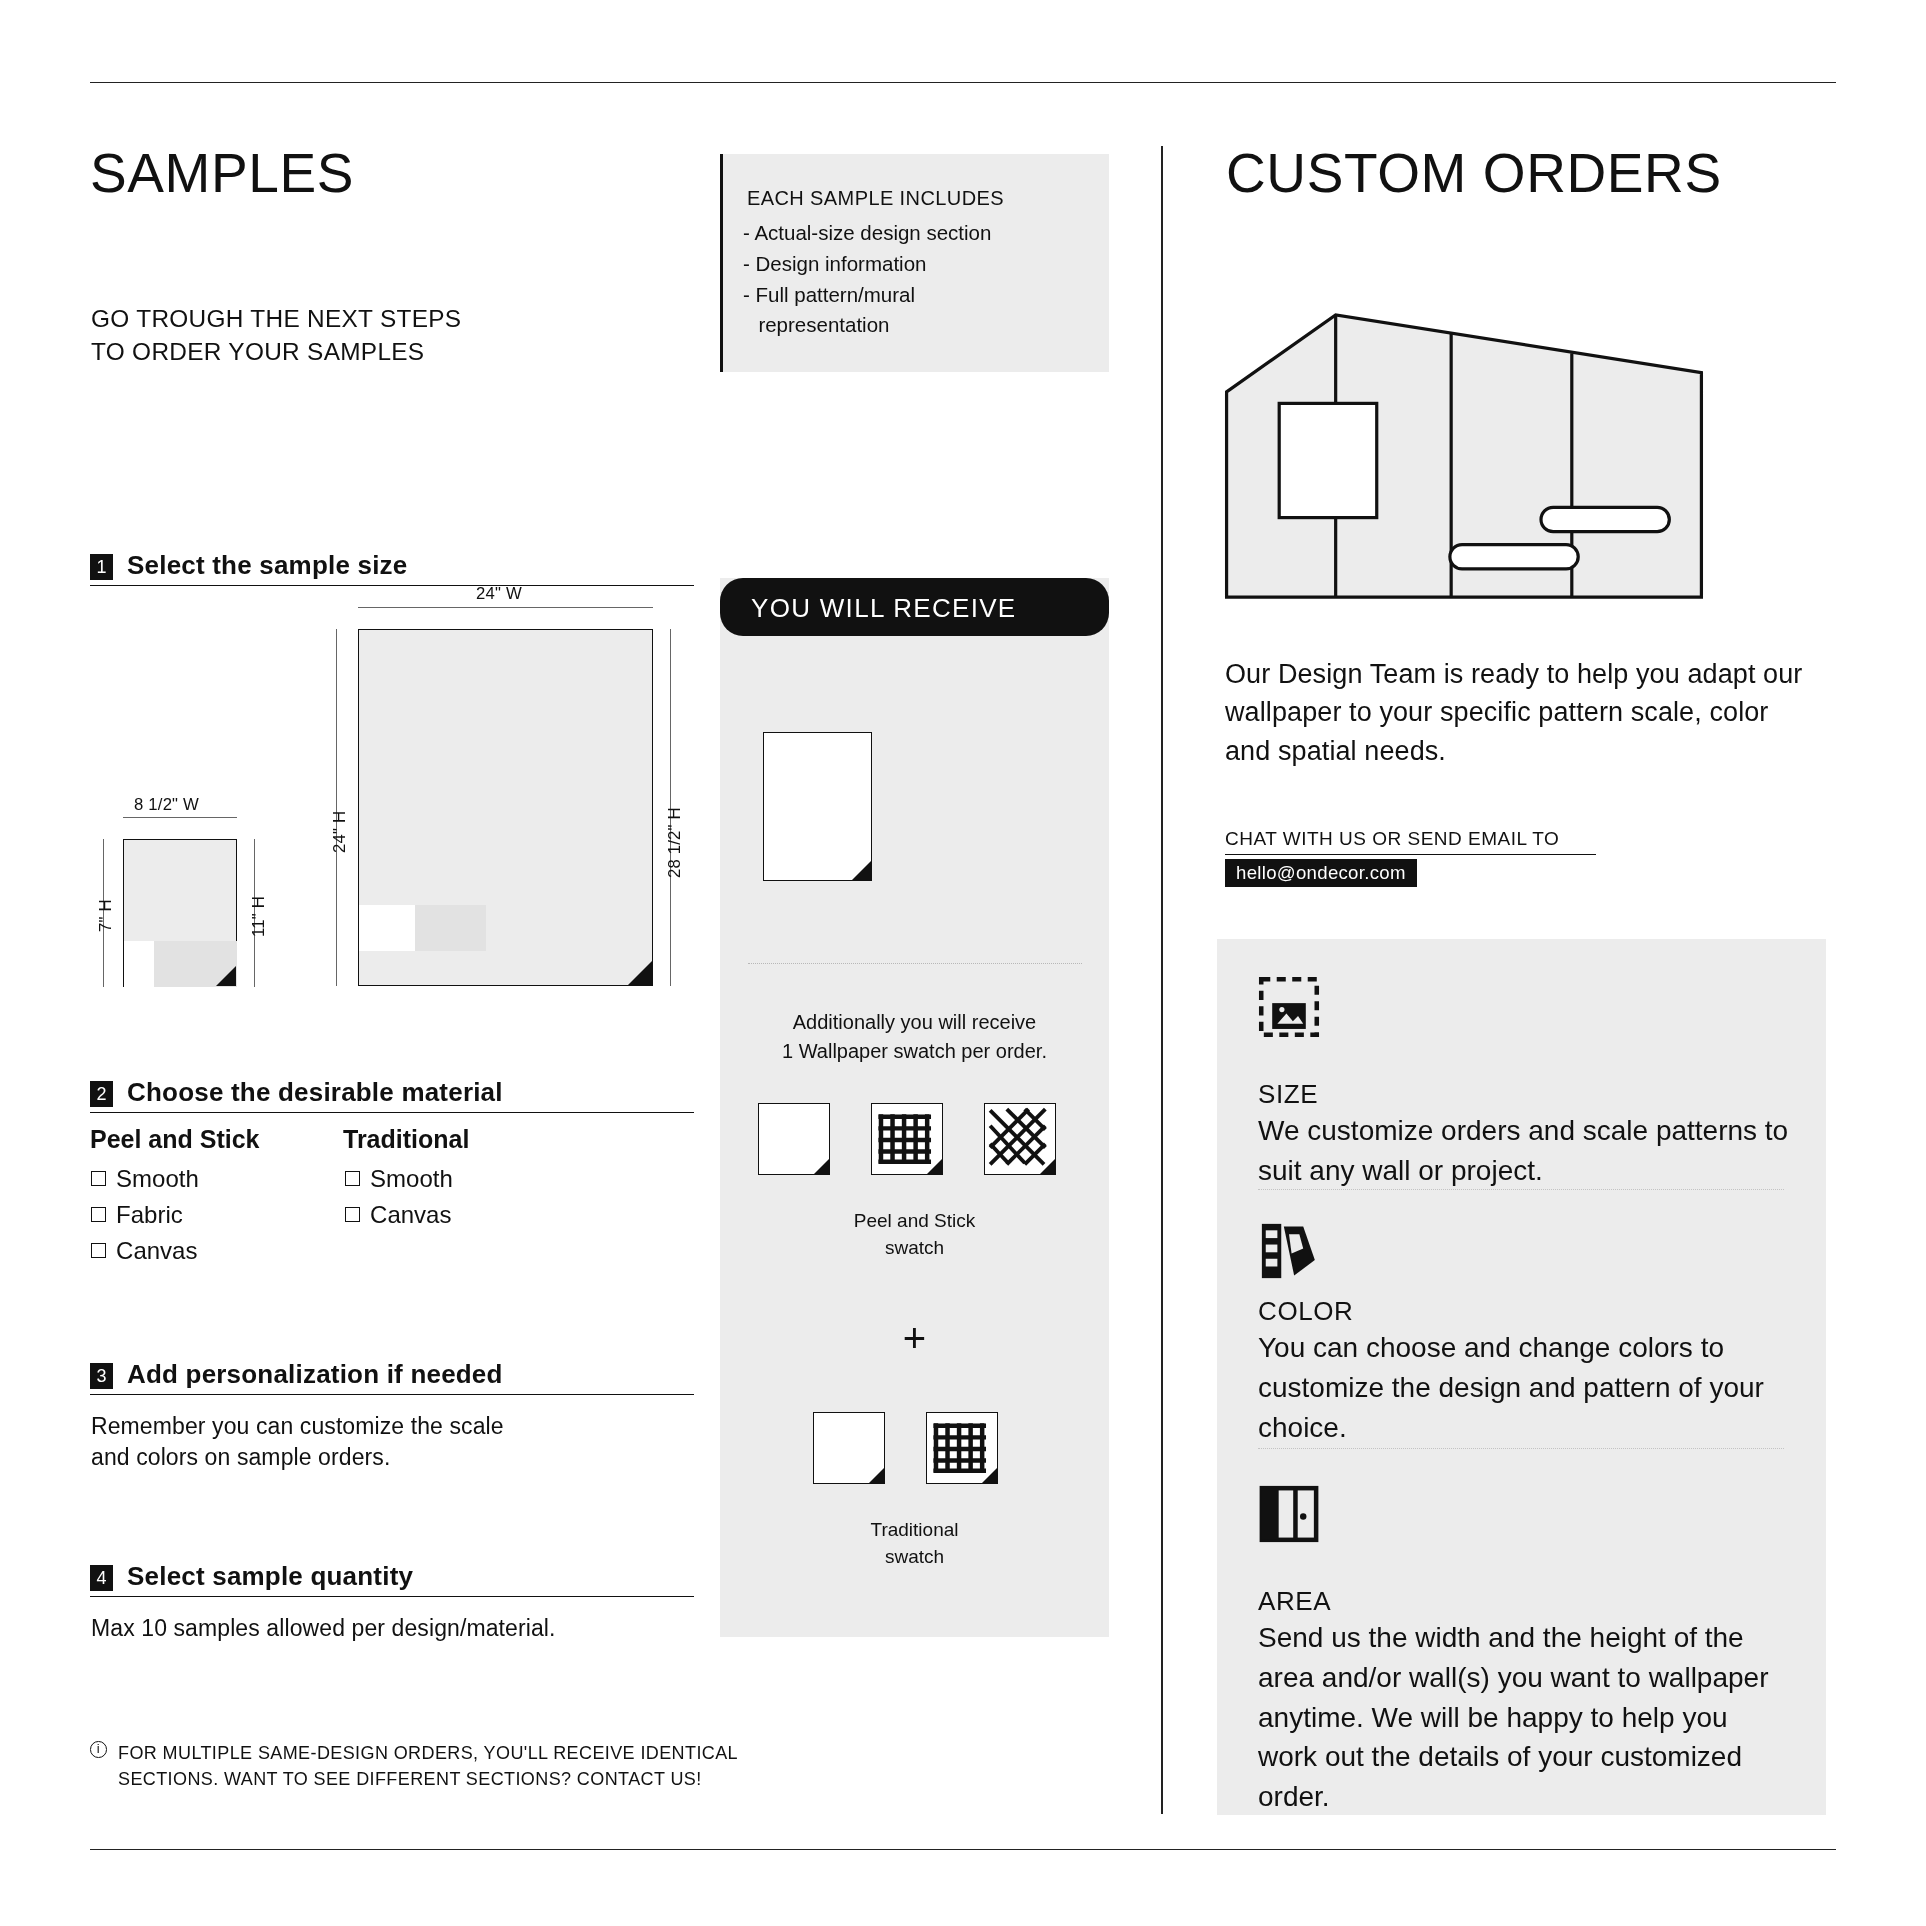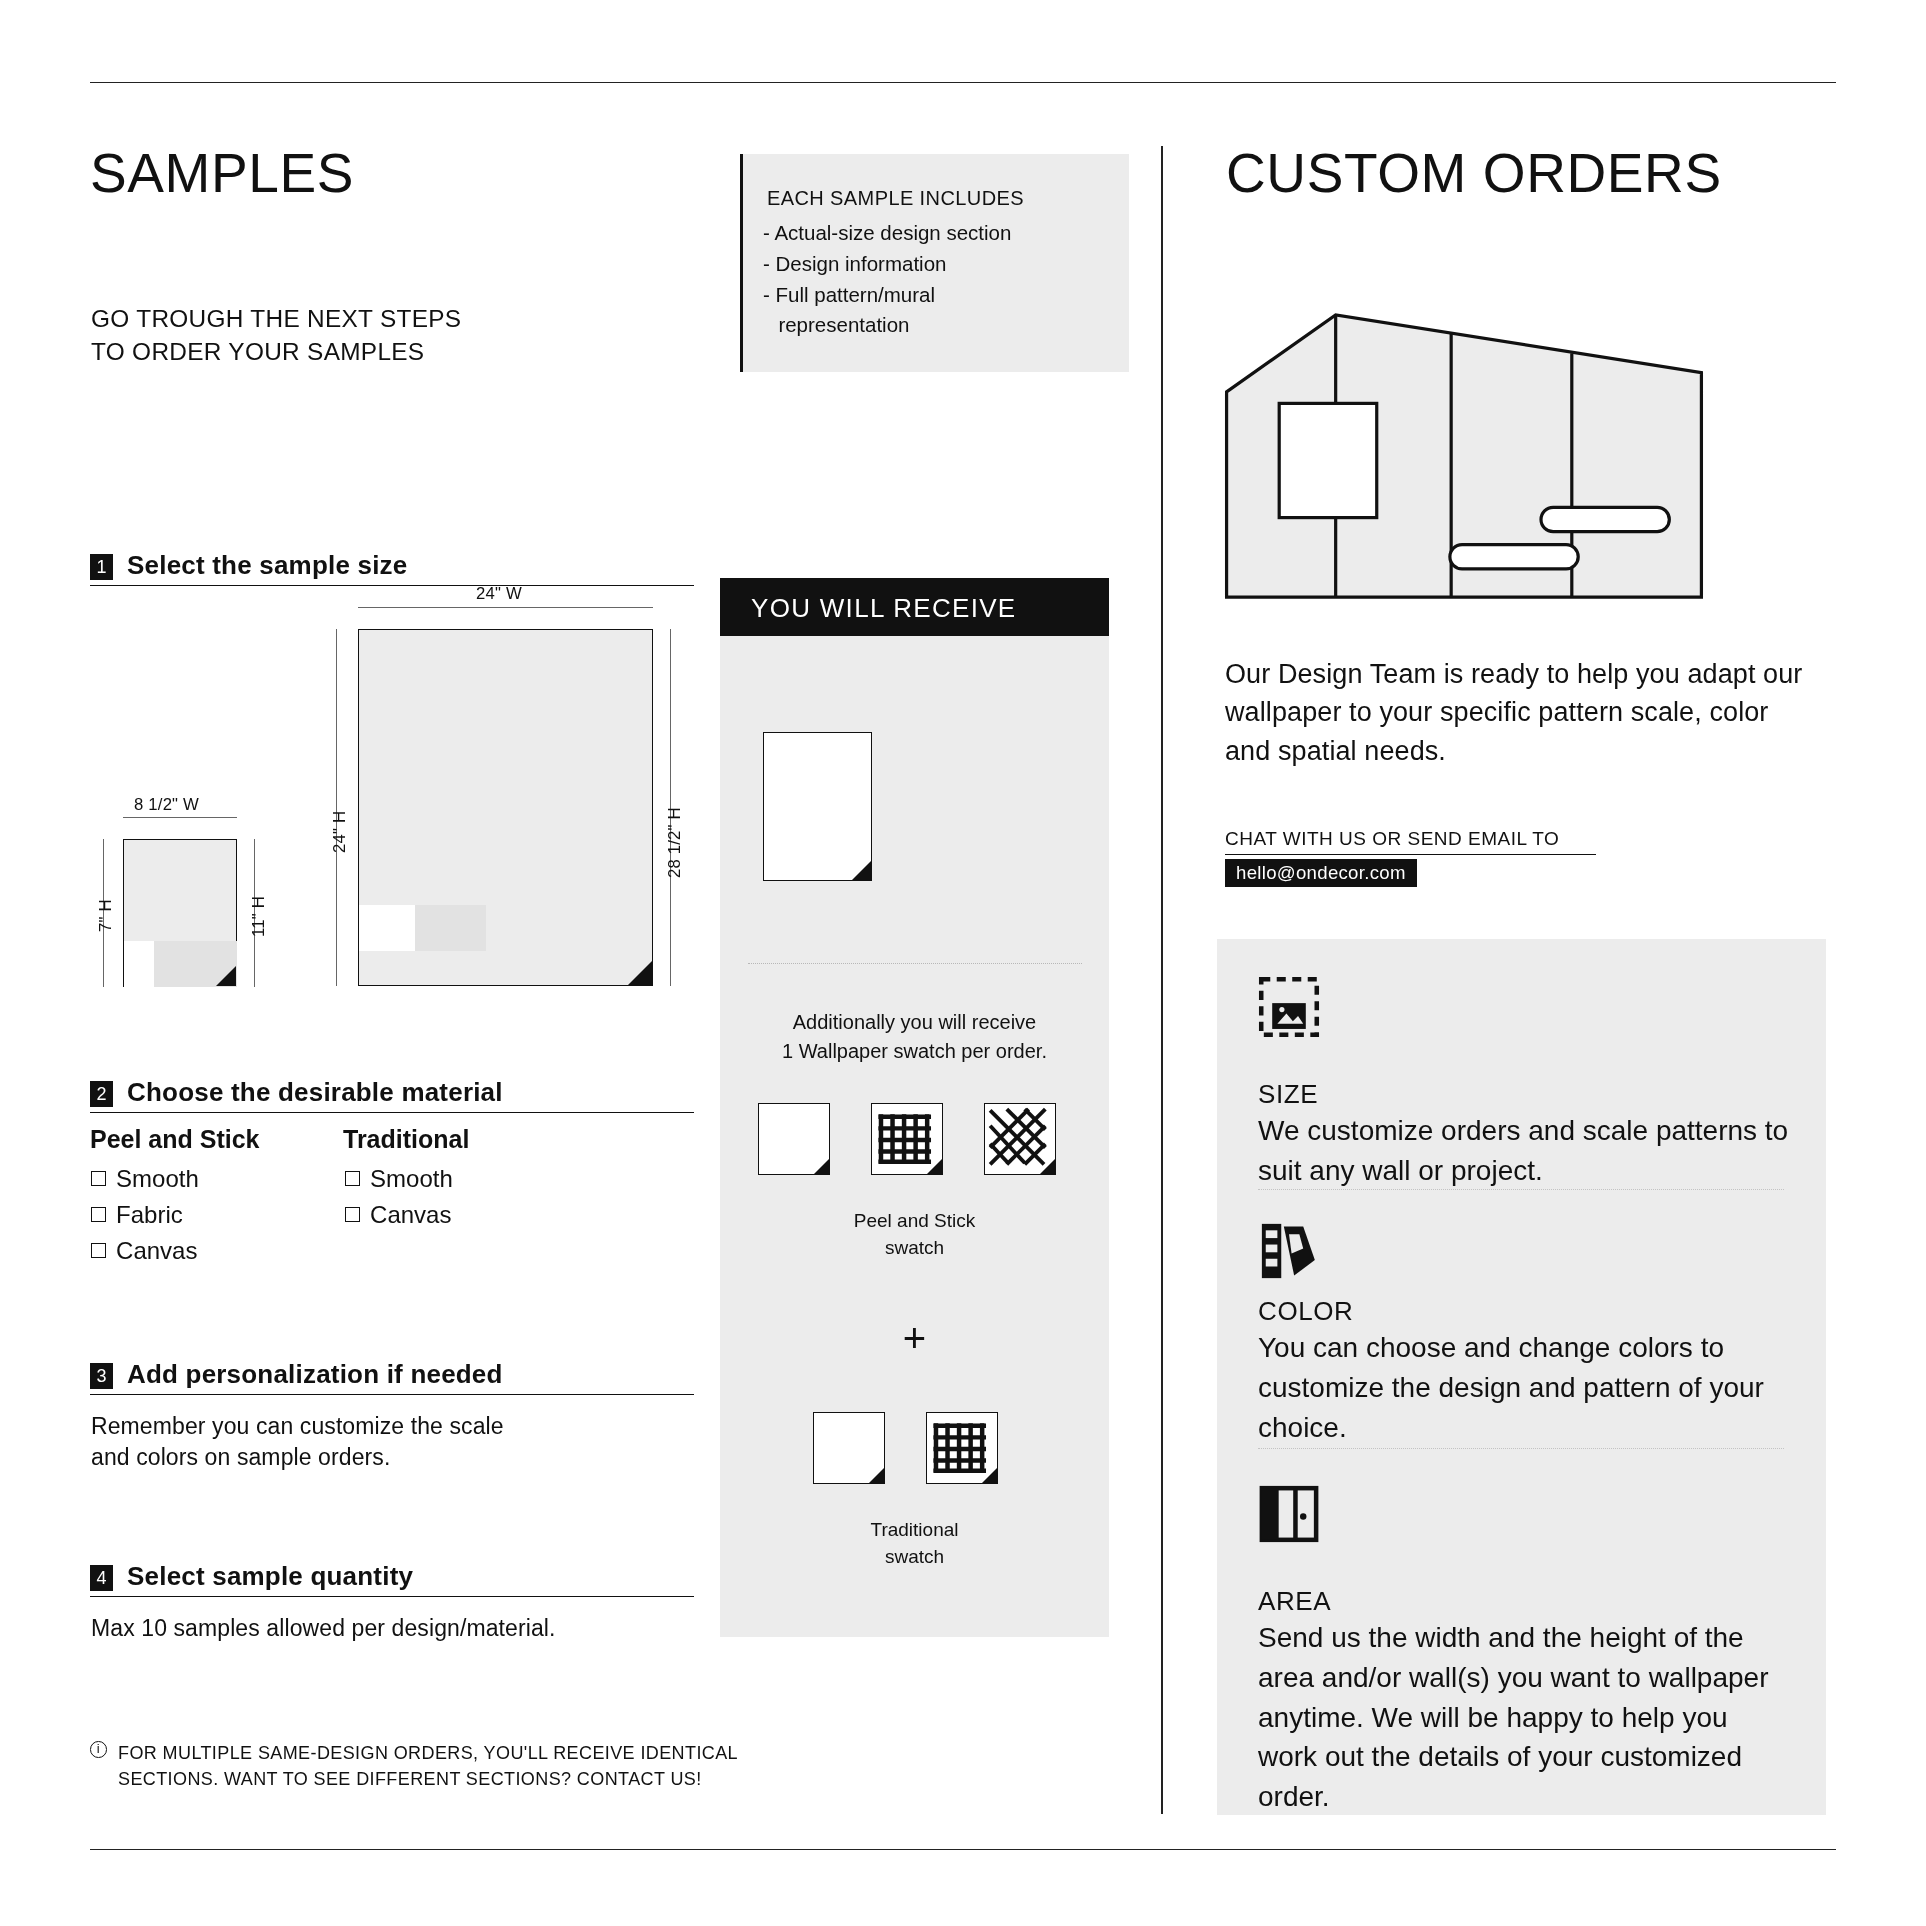--- a/index.html
+++ b/index.html
@@ -40,21 +40,20 @@
 
   .lead {
     position: absolute; left: 91px; top: 303px;
     font-size: 24.4px; line-height: 1.35; letter-spacing: 0.3px; color: #111;
   }
 
   
   .includes-box {
     position: absolute; left: 720px; top: 154px; width: 389px; height: 218px;
     background: #ececec;
-    margin-left: 20px;
   }
   .includes-box .bar {
     position: absolute; left: 0; top: 0; width: 3.2px; height: 218px; background: #111;
   }
   .includes-title {
     position: absolute; left: 27px; top: 33px; font-size: 20px; letter-spacing: 0.4px;
     font-weight: 400;
   }
   .includes-list {
     position: absolute; left: 23px; top: 64px; font-size: 20.5px; line-height: 1.5;
@@ -136,21 +135,21 @@
   }
   .footnote .txt { display: block; padding-left: 28px; }
 
   
   .ywr-panel {
     position: absolute; left: 720px; top: 578px; width: 389px; height: 1059px;
     background: #ececec;
   }
   .ywr-head {
     position: absolute; left: 720px; top: 578px; width: 389px; height: 58px;
-    background: #111; color: #fff;
+    background: #111; color: #fff; border-radius: 23px;
   }
   .ywr-head span {
     position: absolute; left: 31px; top: 15.4px; font-size: 26px; letter-spacing: 1.3px;
   }
   .ywr-sheet {
     position: absolute; left: 763px; top: 732px; width: 109px; height: 149px;
     border: 1.9px solid #111; background: #fff;
   }
   .ywr-sheet .corner {
     position: absolute; right: 0; bottom: 0; width: 0; height: 0;

